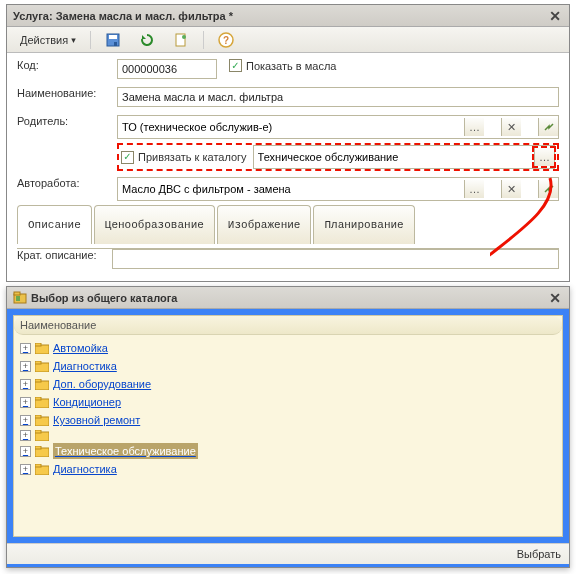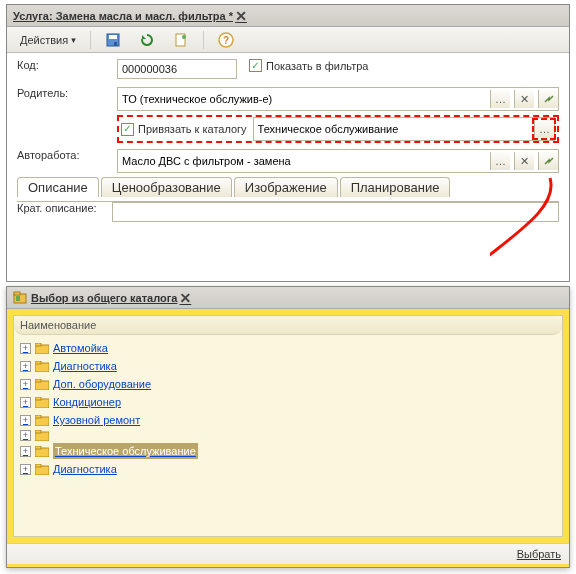--- a/index.html
+++ b/index.html
@@ -18,27 +18,27 @@
     position: absolute;
     border: 1px solid #888;
     background: #fff;
   }
   .win-main {
     left: 6px; top: 4px; width: 564px; height: 278px;
   }
   .titlebar {
     display: flex;
     align-items: center;
+    justify-content: space-between;
     background: linear-gradient(#dcdad5, #cfccc6);
     border-bottom: 1px solid #aaa;
     height: 22px;
     padding: 8px 6px;
     font-weight: bold;
     color: #333;
-    text-decoration: underline;
   }
   .titlebar .close {
     width: 16px; height: 16px;
     display: flex; align-items: center; justify-content: center;
     font-size: 14px; line-height: 1;
     color: #444;
   }
 
   .toolbar {
     display: flex;
@@ -74,21 +74,21 @@
     color: #333;
   }
   .input {
     border: 1px solid #bcb89f;
     background: #fff;
     height: 20px;
     padding: 0 4px;
     font-size: 11px;
     color: #222;
   }
-  .input.small { width: 120px; }
+  .input.small { width: 100px; }
   .input.num { width: 120px; text-align: right; }
   .input.wide { flex: 1; }
 
   .checkwrap {
     display: flex;
     align-items: center;
     gap: 4px;
     margin-left: 12px;
     color:#333;
   }
@@ -101,21 +101,21 @@
     justify-content: center;
     font-size: 10px;
     line-height: 1;
     color: #3a5;
   }
 
   .refgroup {
     display: flex;
     align-items: center;
     flex: 1;
-    gap: 4px;
+    gap: 17px;
     border: 1px solid #bcb89f;
     height: 24px;
     background:#fff;
   }
   .refgroup .reftext {
     flex:1; border:none; height:18px; padding:0 4px; font-size:11px;
   }
   .refbtn {
     width: 20px; height: 18px;
     border-left: 1px solid #bcb89f;
@@ -138,28 +138,29 @@
     outline: 2px dashed #e10;
   }
 
   
   .tabs {
     display:flex;
     gap:2px;
     margin: 6px 0 4px 0;
   }
   .tab {
-    padding: 2px 10px;
+    padding: 13px 10px;
     border: 1px solid #bcb89f;
     border-bottom: none;
     background: linear-gradient(#fdfdfb,#eee9d6);
     border-radius: 4px 4px 0 0;
     color:#333;
     cursor:pointer;
-    font-size:13px;
+    font-size:11px;
+    font-family:Liberation Mono, monospace;
   }
   .tab.active {
     background:#fff;
     font-weight: normal;
   }
   .tabpane {
     border-top: 1px solid #bcb89f;
     padding-top: 0;
   }
 
@@ -167,21 +168,21 @@
   .arrow {
     position:absolute;
     left: 490px; top: 172px;
     width: 80px; height: 120px;
     pointer-events:none;
   }
 
   
   .win-popup {
     left: 6px; top: 286px; width: 564px; height: 282px;
-    background:#fde047;
+    background:#3b82f6;
     box-shadow: 0 2px 6px rgba(0,0,0,.25);
   }
   .listpane {
     margin: 6px;
     border: 1px solid #cfc9a6;
     background: #fbf6de;
     height: 222px;
     display:flex;
     flex-direction: column;
   }
@@ -227,21 +228,20 @@
   }
   .bottombar {
     display:flex;
     justify-content:flex-end;
     border-top:1px solid #ccc;
     padding: 4px 8px;
     background: linear-gradient(#f6f5f1,#edece5);
   }
   .bottombar .link {
     color:#333;
-    text-decoration: underline;
     cursor:pointer;
     margin-left:36px;
   }
 </style>
 </head>
 <body>
 
 <div class="window win-main">
   <div class="titlebar">
     <span>Услуга: Замена масла и масл. фильтра *</span>
@@ -282,25 +282,29 @@
     </div>
   </div>
 
   <div class="form-area">
 
     <div class="row">
       <span class="label">Код:</span>
       <input class="input small" value="000000036" style="">
       <div class="checkwrap">
         <span class="chk">✓</span>
-        <span>Показать в фильтра</span>
-      </div>
-    </div>
-
-
+        <span>Показать в масла</span>
+      </div>
+    </div>
+
+
+    <div class="row">
+      <span class="label">Наименование:</span>
+      <input class="input wide" value="Замена масла и масл. фильтра" style="">
+    </div>
 
     <div class="row">
       <span class="label">Родитель:</span>
       <div class="refgroup">
         <input class="reftext" value="ТО (техническое обслужив-е)" style="">
         <span class="refbtn">…</span>
         <span class="refbtn">✕</span>
         <span class="refbtn">
             <svg width="10" height="10" viewBox="0 0 10 10">
               <path d="M1 8 L5 4 L5 6 L9 2" stroke="#5a8a3a" fill="none" stroke-width="1.5"></path>

